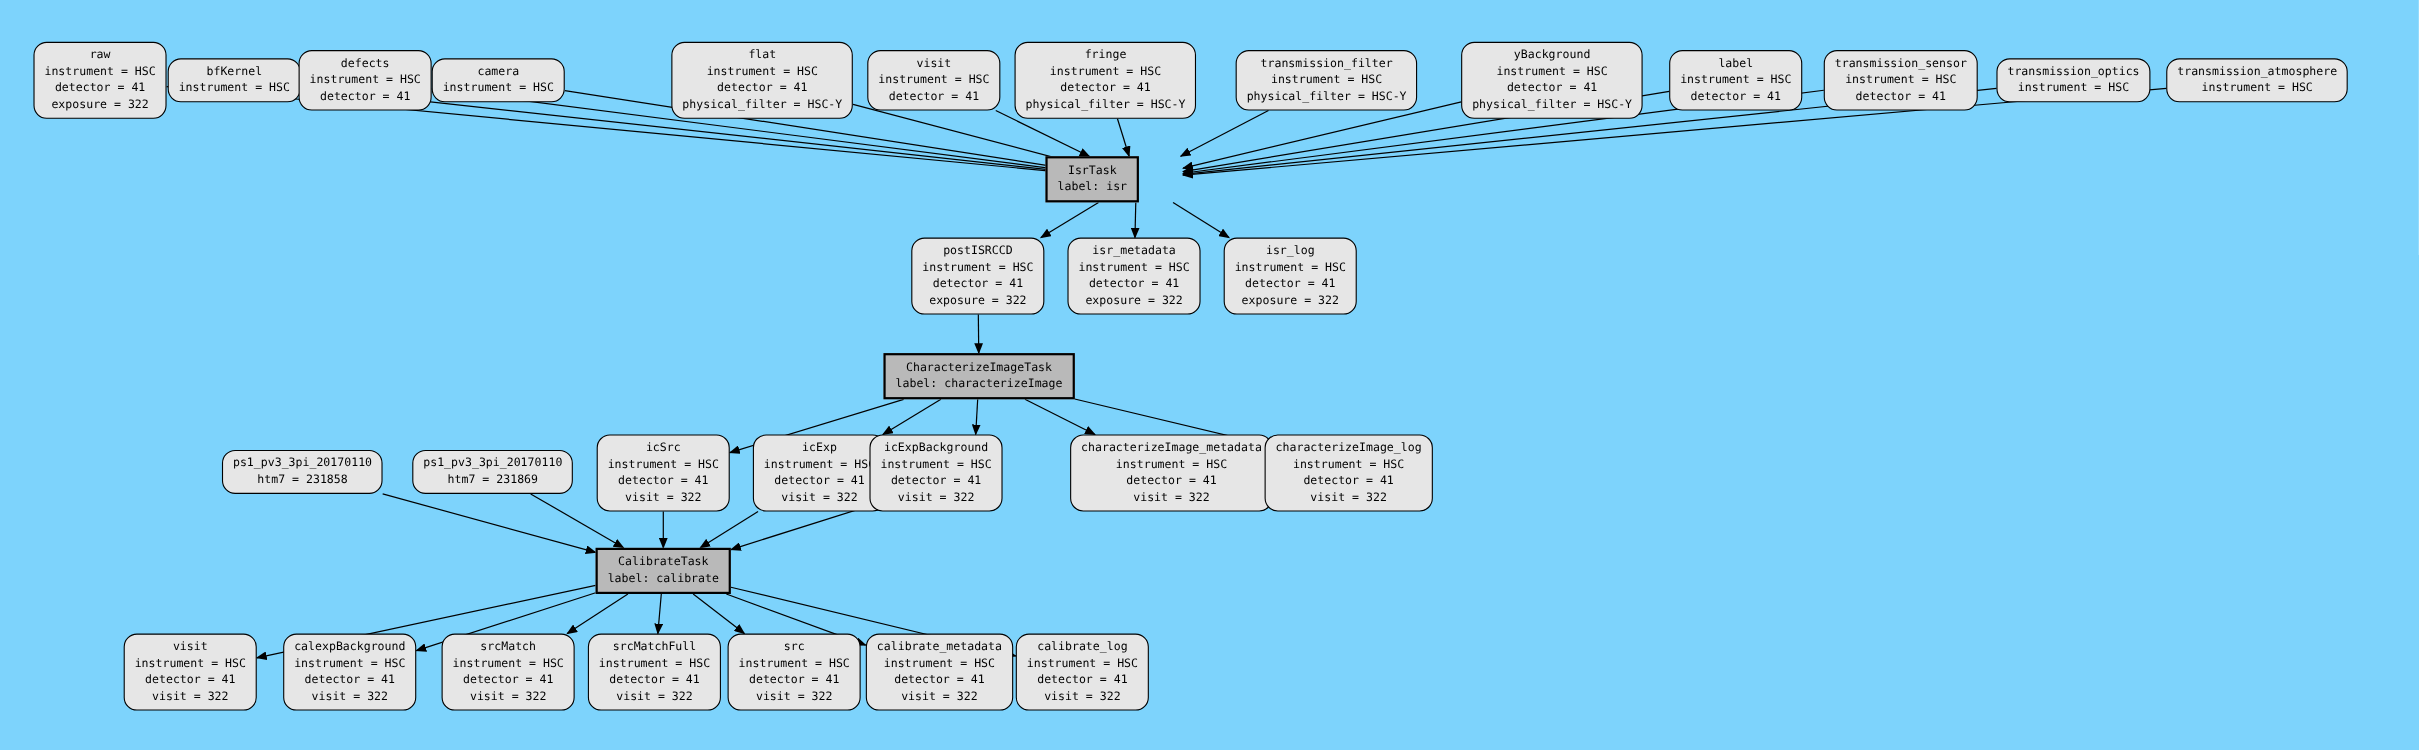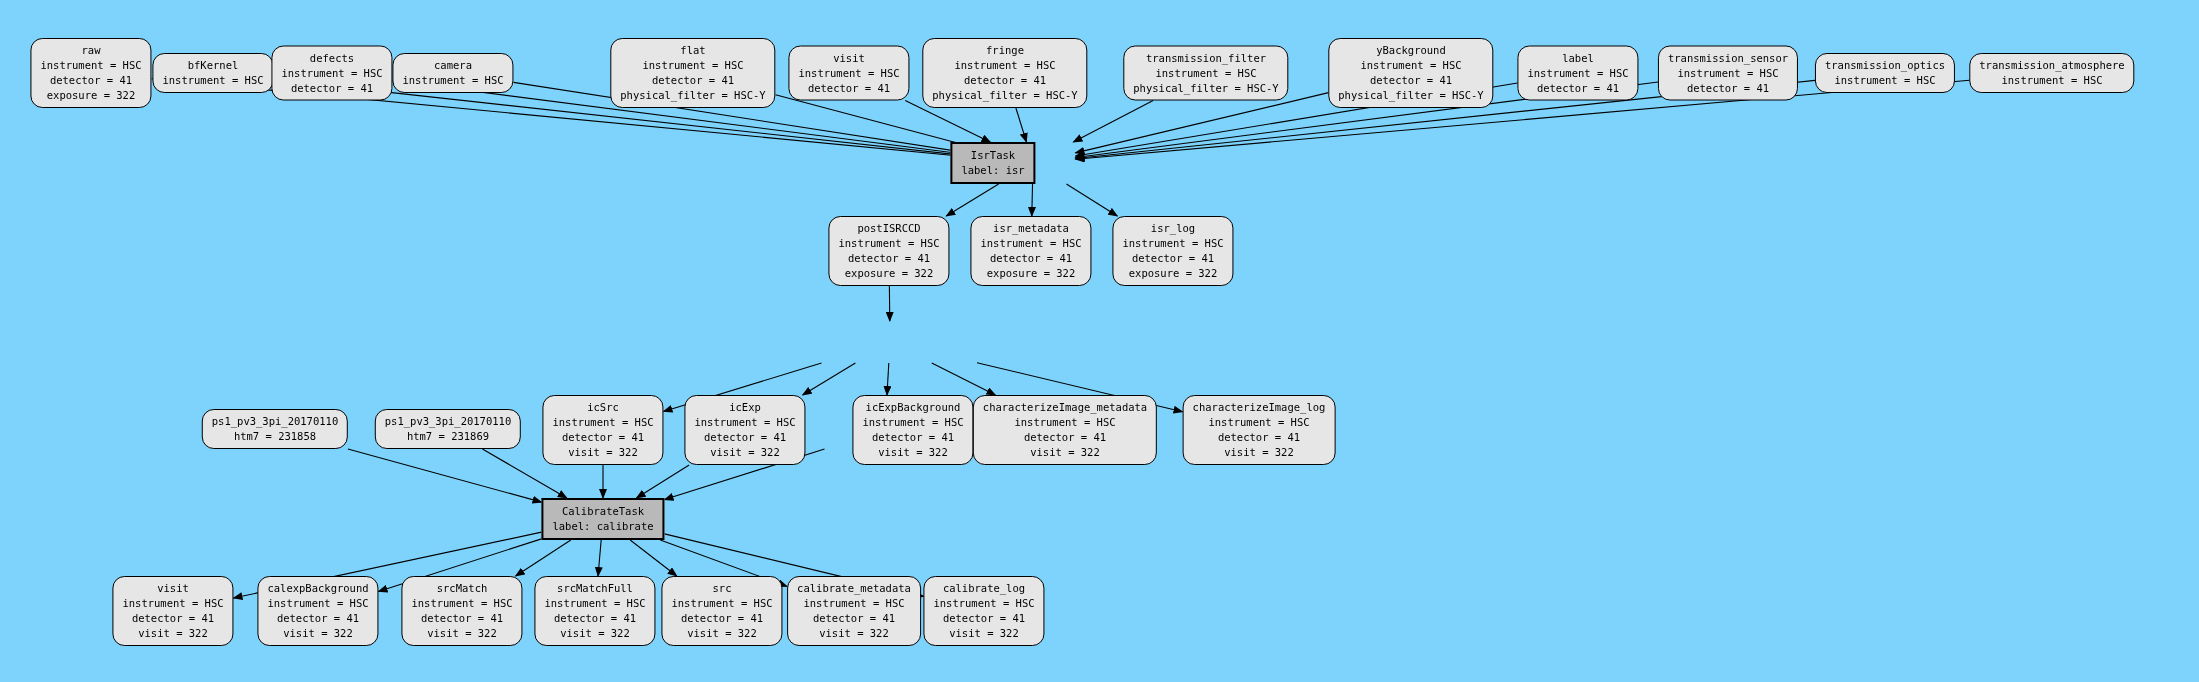--- a/index.html
+++ b/index.html
@@ -191,20 +191,24 @@
     <div class="ln">exposure = 322</div>
   </div>
 
   <div class="node ds" style="left:1173px;top:251px">
     <div class="ln t">isr_log</div>
     <div class="ln">instrument = HSC</div>
     <div class="ln">detector = 41</div>
     <div class="ln">exposure = 322</div>
   </div>
 
+  <div class="node task" style="left:890px;top:342px">
+    <div class="ln t">CharacterizeImageTask</div>
+    <div class="ln">label: characterizeImage</div>
+  </div>
 
   <div class="node ds" style="left:275px;top:429px">
     <div class="ln t">ps1_pv3_3pi_20170110</div>
     <div class="ln">htm7 = 231858</div>
   </div>
 
   <div class="node ds" style="left:448px;top:429px">
     <div class="ln t">ps1_pv3_3pi_20170110</div>
     <div class="ln">htm7 = 231869</div>
   </div>
@@ -216,35 +220,35 @@
     <div class="ln">visit = 322</div>
   </div>
 
   <div class="node ds" style="left:745px;top:430px">
     <div class="ln t">icExp</div>
     <div class="ln">instrument = HSC</div>
     <div class="ln">detector = 41</div>
     <div class="ln">visit = 322</div>
   </div>
 
-  <div class="node ds" style="left:913px;top:430px">
+  <div class="node ds" style="left:851px;top:430px">
     <div class="ln t">icExpBackground</div>
     <div class="ln">instrument = HSC</div>
     <div class="ln">detector = 41</div>
     <div class="ln">visit = 322</div>
   </div>
 
   <div class="node ds" style="left:1065px;top:430px">
     <div class="ln t">characterizeImage_metadata</div>
     <div class="ln">instrument = HSC</div>
     <div class="ln">detector = 41</div>
     <div class="ln">visit = 322</div>
   </div>
 
-  <div class="node ds" style="left:1259px;top:430px">
+  <div class="node ds" style="left:1226px;top:430px">
     <div class="ln t">characterizeImage_log</div>
     <div class="ln">instrument = HSC</div>
     <div class="ln">detector = 41</div>
     <div class="ln">visit = 322</div>
   </div>
 
   <div class="node task" style="left:603px;top:519px">
     <div class="ln t">CalibrateTask</div>
     <div class="ln">label: calibrate</div>
   </div>

